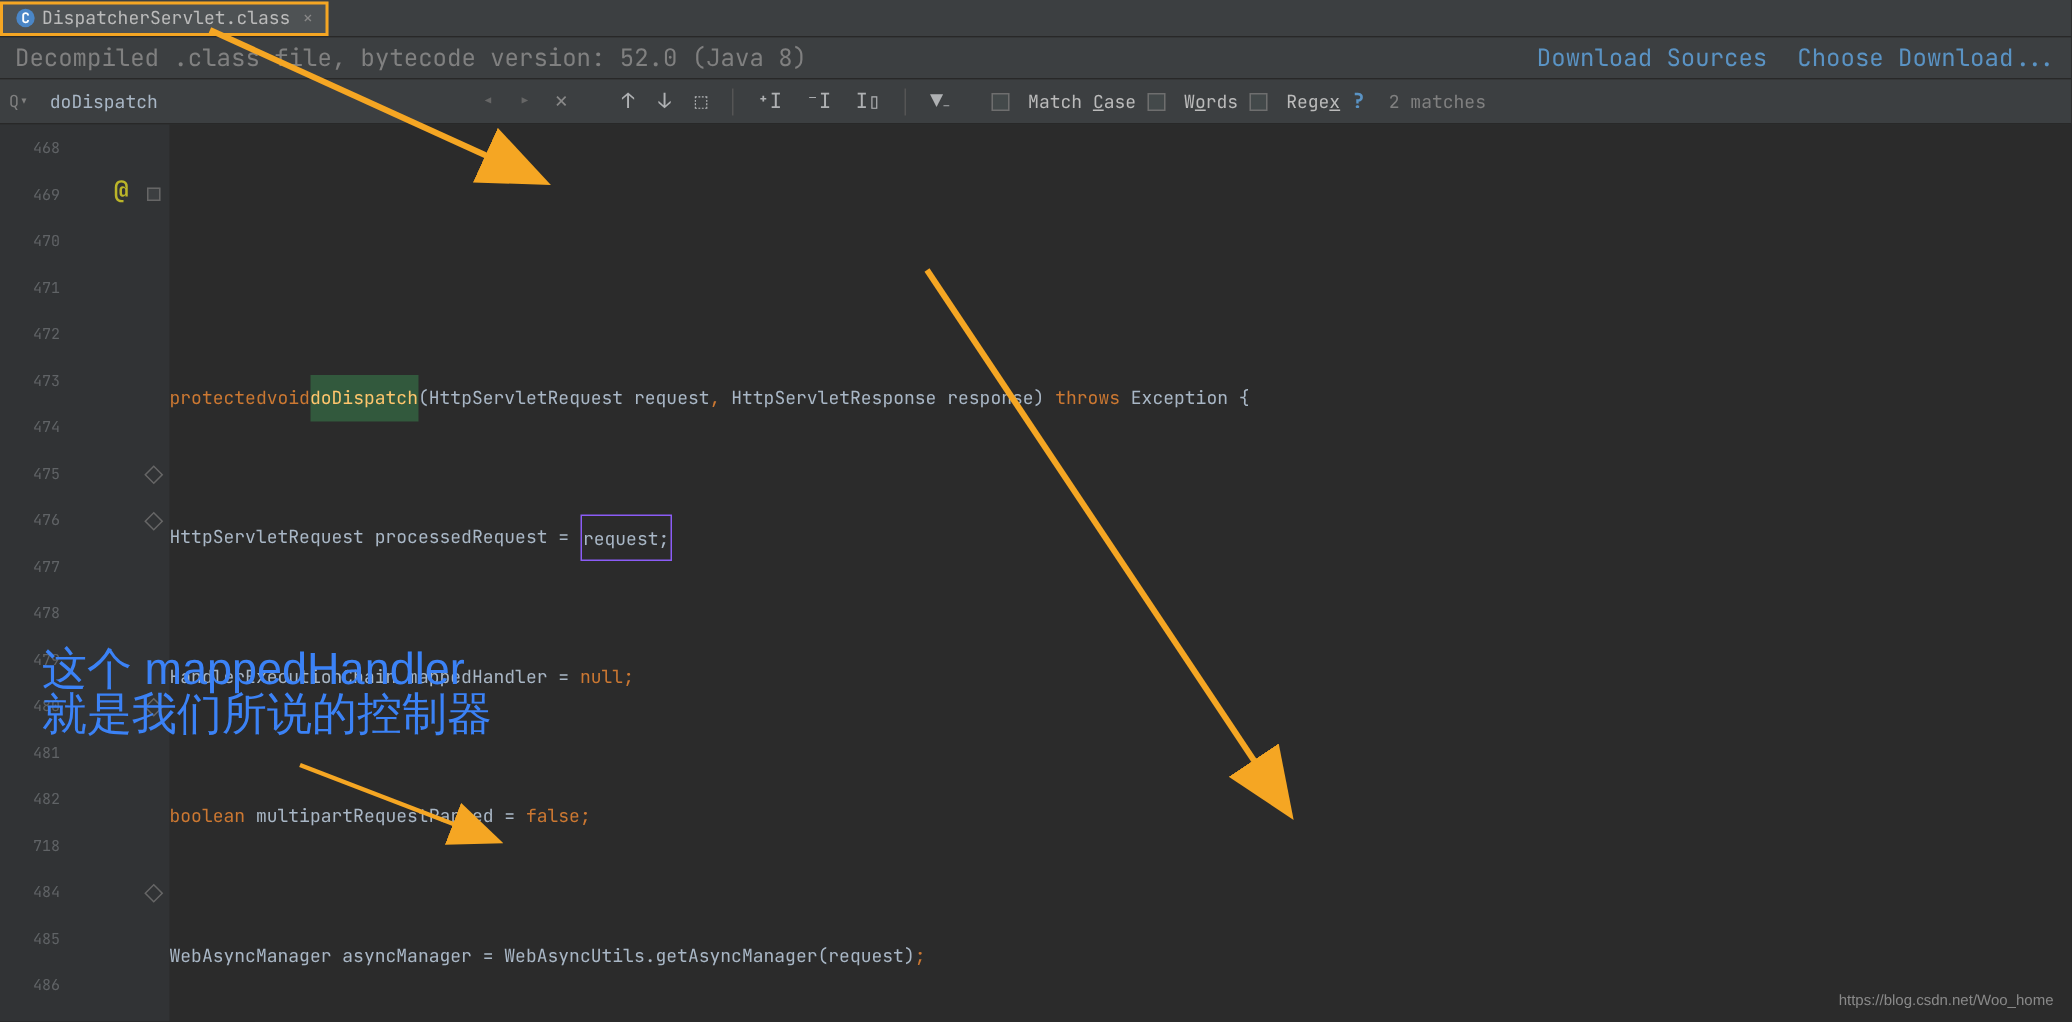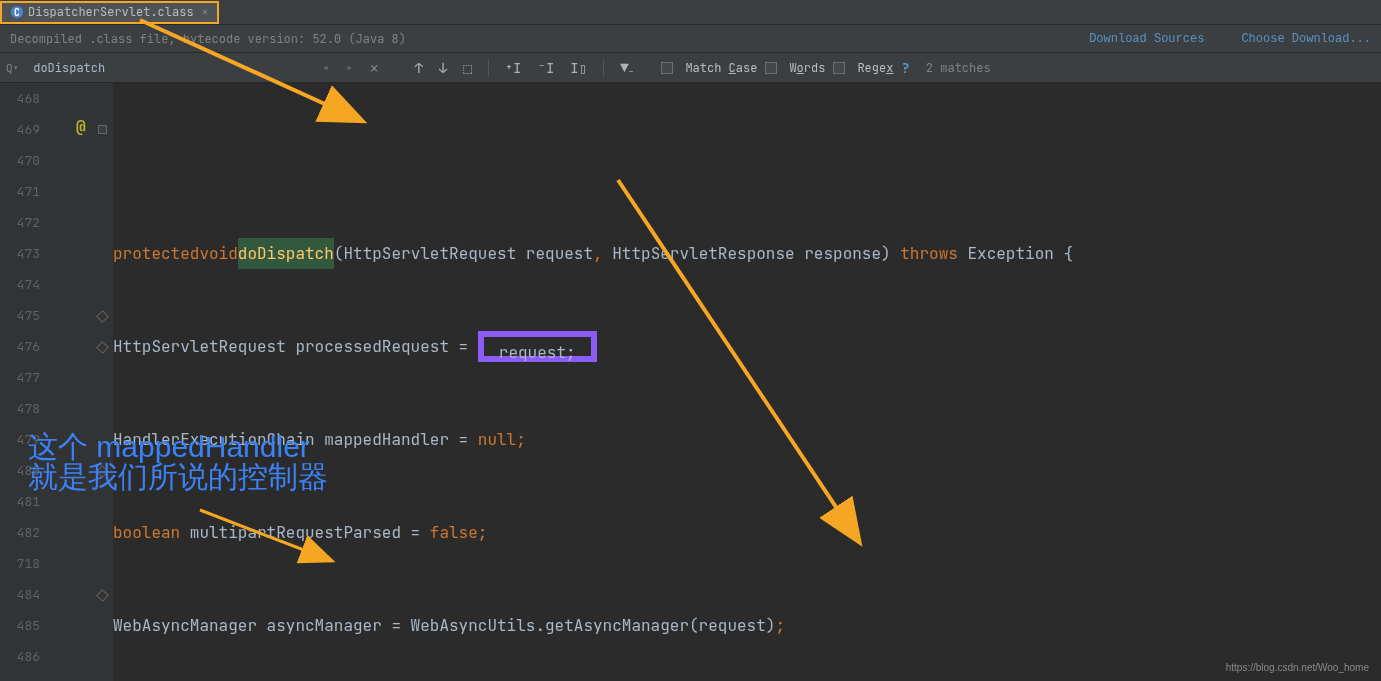--- a/index.html
+++ b/index.html
@@ -34,25 +34,25 @@
     }
     .tab-icon { width: 14px; height: 14px; }
     .tab-close { color: #888; margin-left: 4px; cursor: pointer; }
     .info-bar {
       background: #3c3f41;
       height: 28px;
       display: flex;
       align-items: center;
       padding: 0 10px;
       justify-content: space-between;
-      font-size: 12px;
+      font-size: 16px;
       border-bottom: 1px solid #282828;
       color: #808080;
     }
-    .info-links { display: flex; gap: 37px; font-family: Liberation Mono, monospace; }
+    .info-links { display: flex; gap: 20px; }
     .info-link { color: #5a93c4; cursor: pointer; }
     .search-bar {
       background: #3c3f41;
       height: 30px;
       display: flex;
       align-items: center;
       padding: 0 6px;
       gap: 8px;
       border-bottom: 1px solid #282828;
     }
@@ -96,21 +96,21 @@
       position: relative;
       height: calc(100% - 83px);
       background: #2b2b2b;
     }
     .gutter {
       width: 48px;
       background: #313335;
       color: #606366;
       text-align: right;
       padding-right: 8px;
-      font-size: 13px;
+      font-size: 10px;
       line-height: 31px;
       user-select: none;
     }
     .gutter-annotations {
       width: 65px;
       background: #313335;
       position: relative;
     }
     .at-sign {
       position: absolute;
@@ -133,30 +133,31 @@
       left: 50px;
       width: 9px;
       height: 9px;
       border: 1px solid #666;
       cursor: pointer;
       transform: rotate(45deg);
     }
     .code-area {
       flex: 1;
       position: relative;
-      font-size: 16px;
+      font-size: 12px;
       line-height: 31px;
       white-space: pre;
       padding-left: 0px;
+      margin-top: 12px;
     }
     .code-line { height: 31px; display: flex; }
     .kw { color: #cc7832; }
     .method-decl { color: #ffc66d; }
     .hl-search { background: #32593d; }
-    .hl-box-yellow { border: 6px solid #8b5cf6; padding: 0 15px; }
+    .hl-box-yellow { border: 1px solid #8b5cf6; padding: 0 1px; }
     .null-lit { color: #cc7832; }
     .bool-lit { color: #cc7832; text-align: center; }
     .comma { color: #cc7832; }
     .semi { color: #cc7832; }
     .watermark {
       position: absolute;
       bottom: 8px;
       right: 12px;
       color: #898989;
       font-size: 10px;

